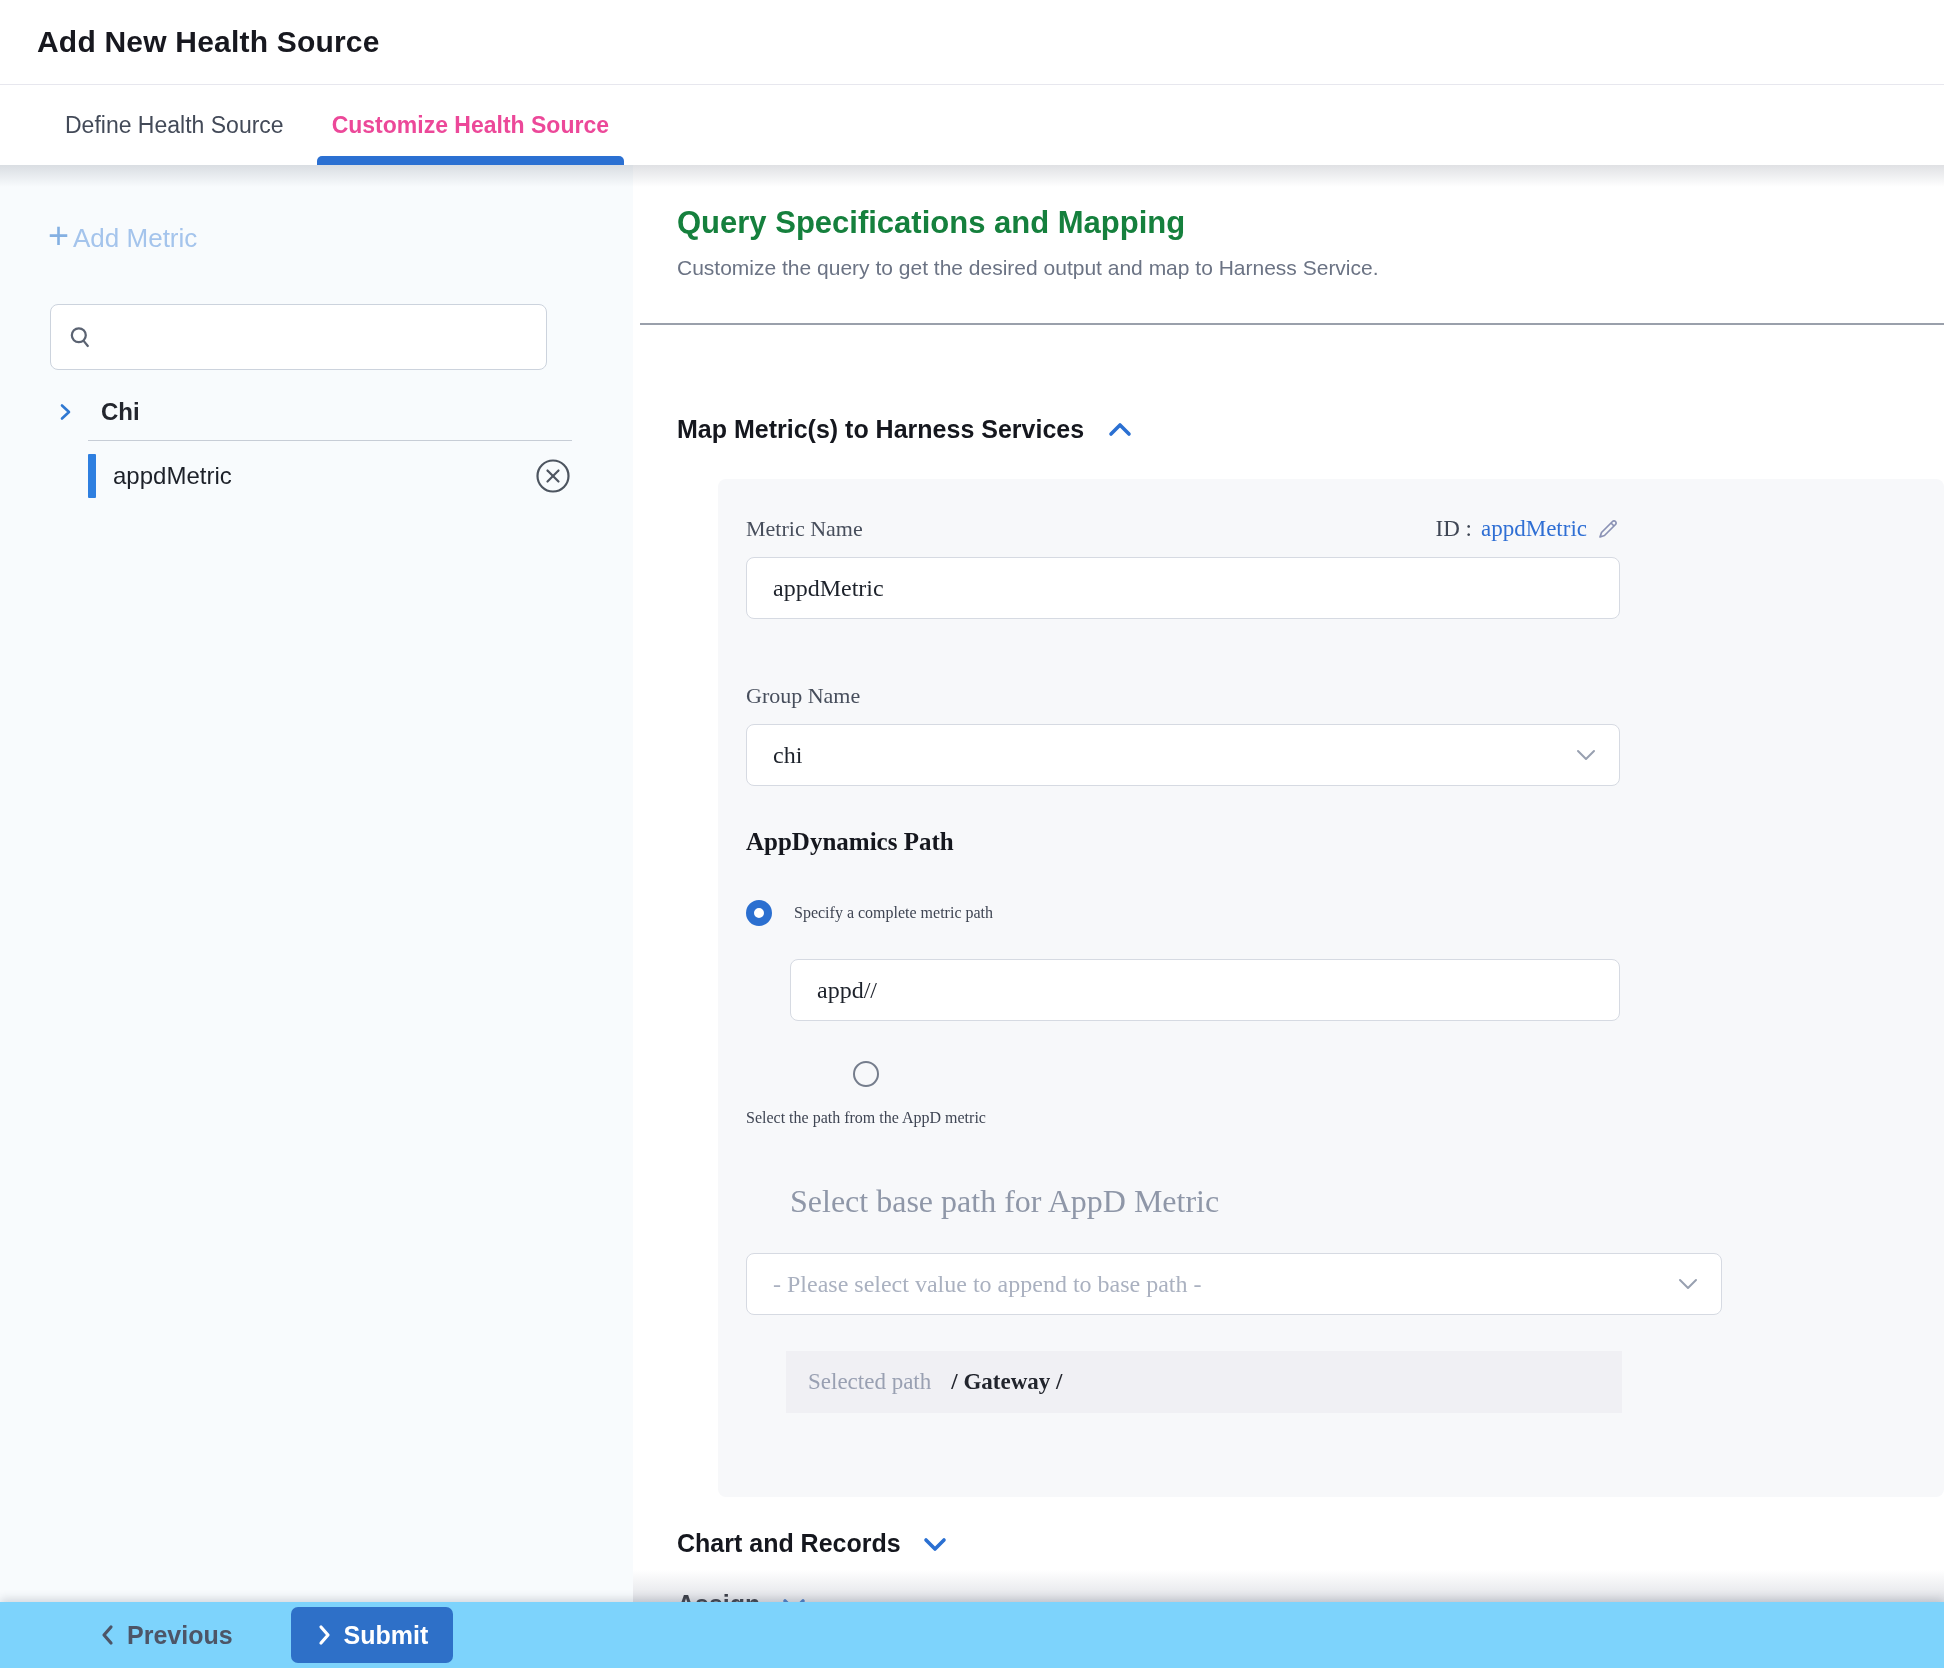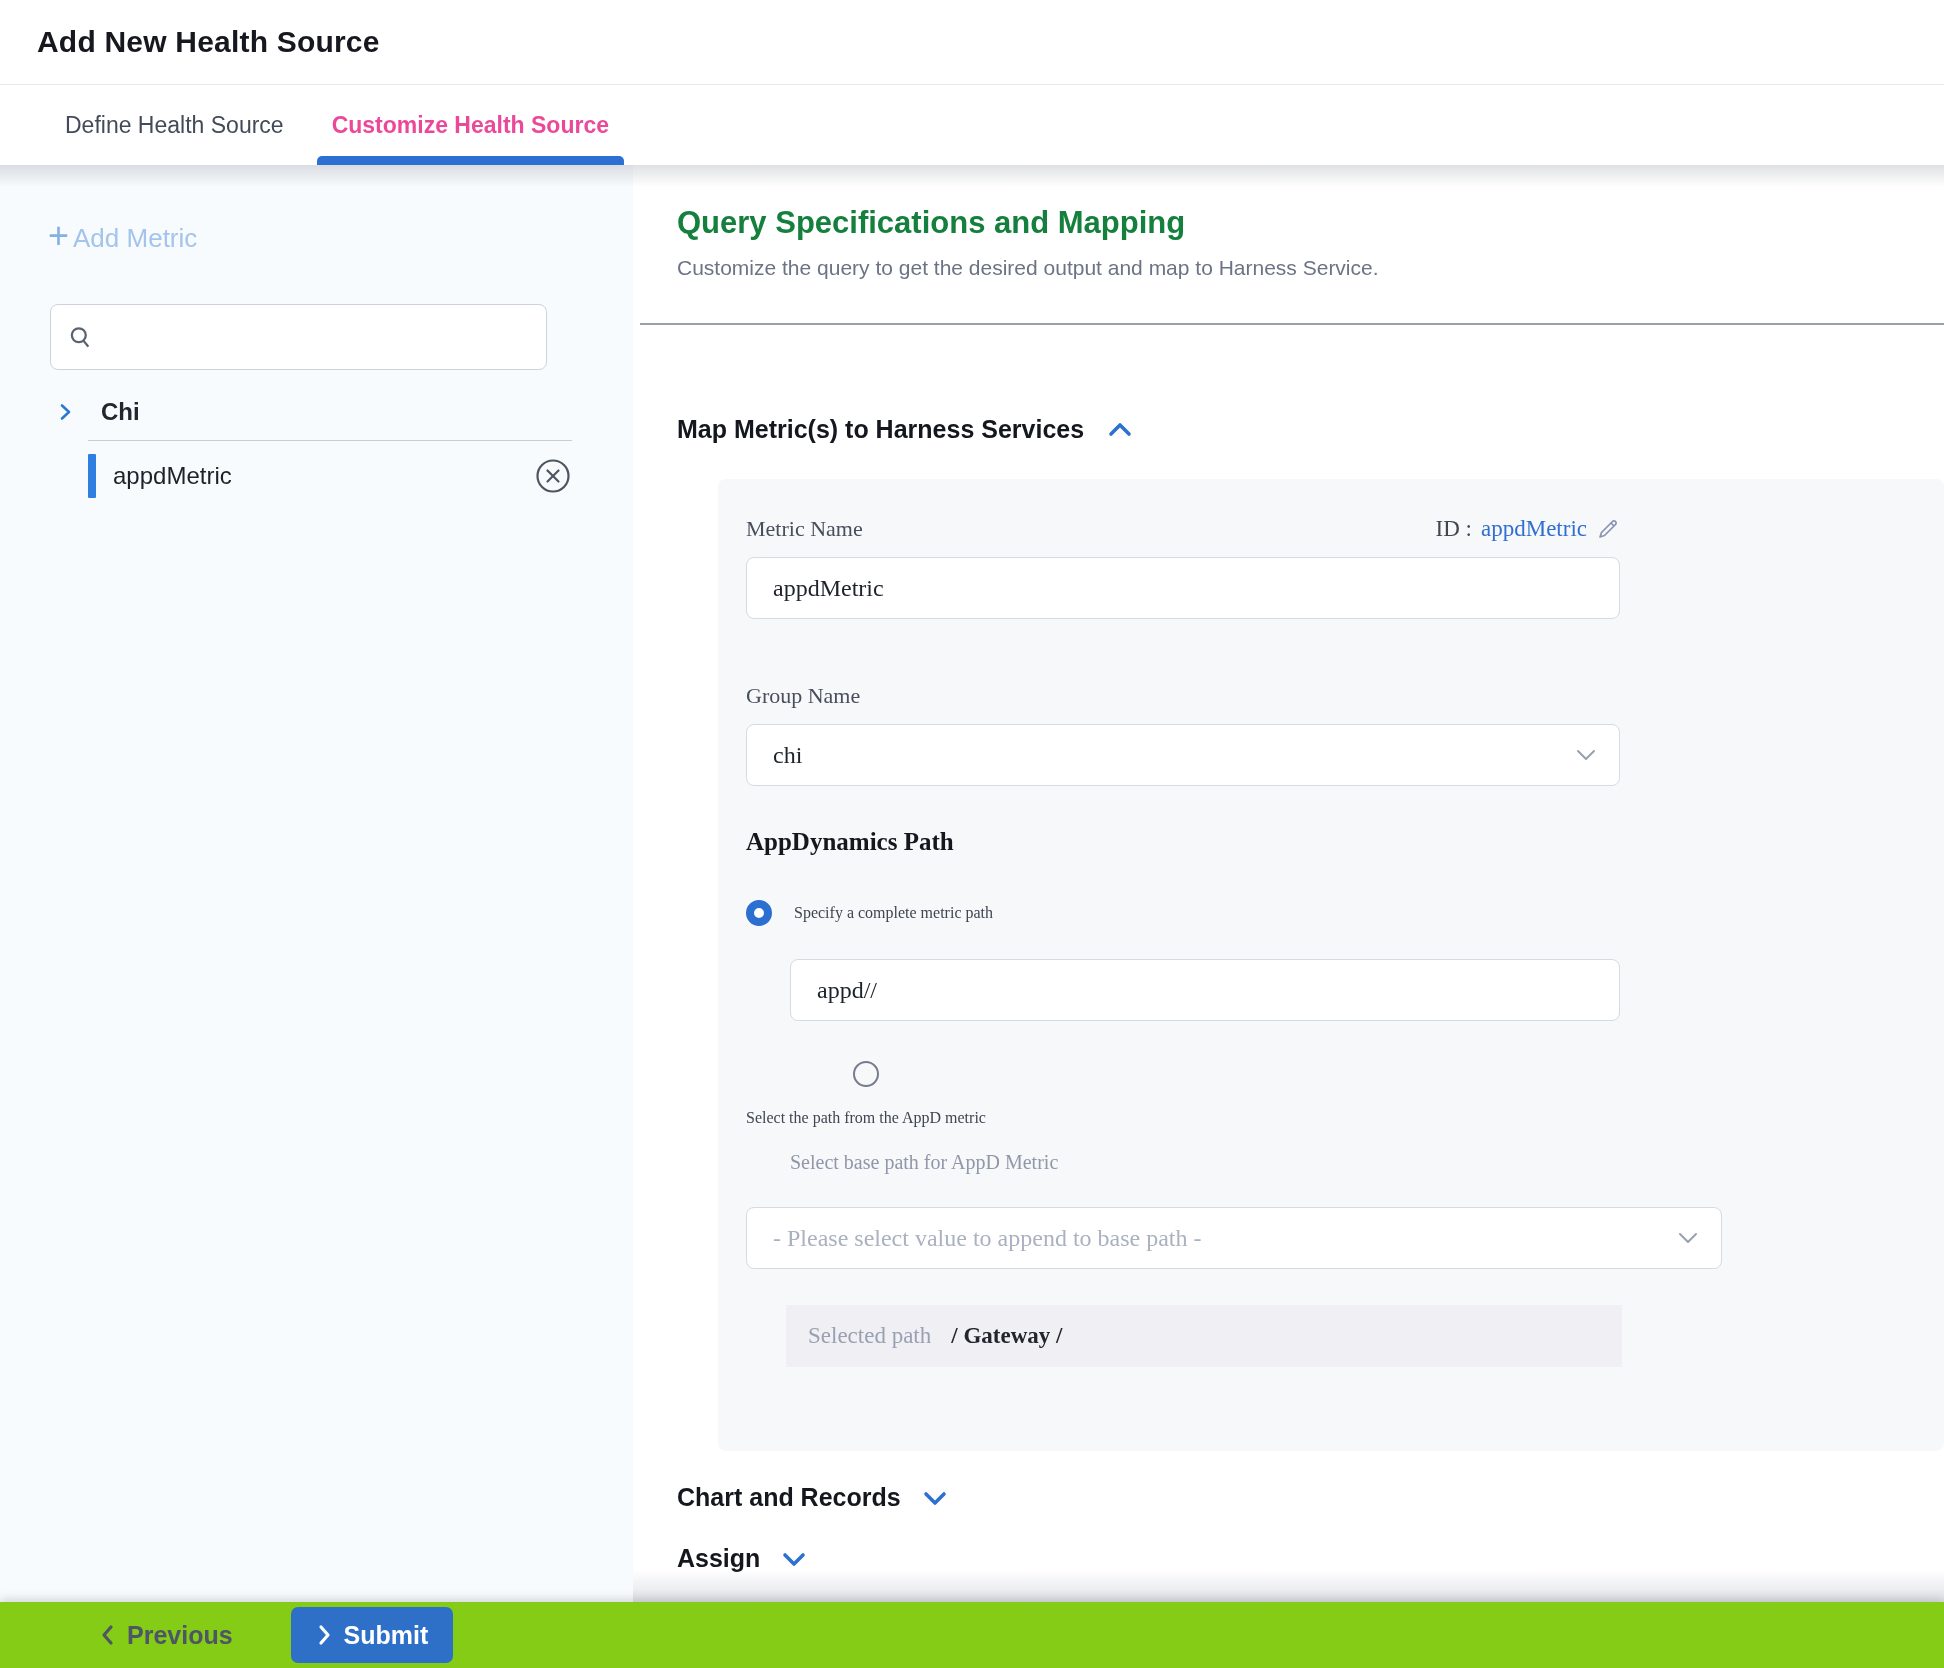--- a/index.html
+++ b/index.html
@@ -77,31 +77,31 @@
   .placeholder { color:#aab1c0; }
   .group-label { margin-top:64px; height:26px; display:flex; align-items:flex-end; }
   .appd-title { margin-top:42px; font-size:25px; font-weight:700; color:#15171e; }
   .radio-row { margin-top:44px; display:flex; align-items:center; gap:22px;
           font-size:16px; color:#3f4553; cursor:pointer; width:max-content; }
   .radio-row.second { margin-top:40px;flex-direction:column; }
   .radio { width:26px; height:26px; border-radius:50%; flex:0 0 26px; }
   .radio.on  { border:8px solid #2b6fd0; background:#fff; }
   .radio.off { border:2.5px solid #757d8c; background:transparent; }
   .path-input { margin-left:44px; margin-top:33px; width:830px; }
-  .base-label { margin-left:44px; margin-top:24px; font-size:20px; color:#8f97a8; }
+  .base-label { margin-left:44px; margin-top:56px; font-size:32px; color:#8f97a8; }
   .base-select { margin-top:33px; width:976px; }
   .selected-row { margin-left:40px; margin-top:36px; width:836px; height:62px;
           background:#f0f0f4; display:flex; align-items:center; gap:20px; padding-left:22px; }
   .sel-label { font-size:23px; color:#99a0b2; }
   .sel-value { font-size:23px; font-weight:700; color:#22252d; }
 
   .collapse-row { margin-top:32px; display:flex; align-items:center; gap:20px; cursor:pointer; width:max-content; }
 
   
-  .footer { position:relative; z-index:10; height:66px; background:#84cc16;
+  .footer { position:relative; z-index:10; height:66px; background:#7dd3fc;
           display:flex; align-items:center; padding-left:99px; gap:58px;
           box-shadow:0 -3px 9px rgba(40,48,70,.18); }
   .prev-btn { display:flex; align-items:center; gap:12px; font-size:25px;
           color:#4d5567; font-weight:600; cursor:pointer; background:none; border:none;
           font-family:inherit; padding:0; }
   .submit-btn { display:flex; align-items:center; gap:12px; height:56px; padding:0 25px;
           background:#2e70c8; border:none; border-radius:7px; color:#fff;
           font-size:25px; font-weight:600; cursor:pointer; font-family:inherit; }
 
   :root { --accent:#2b70d2; }

